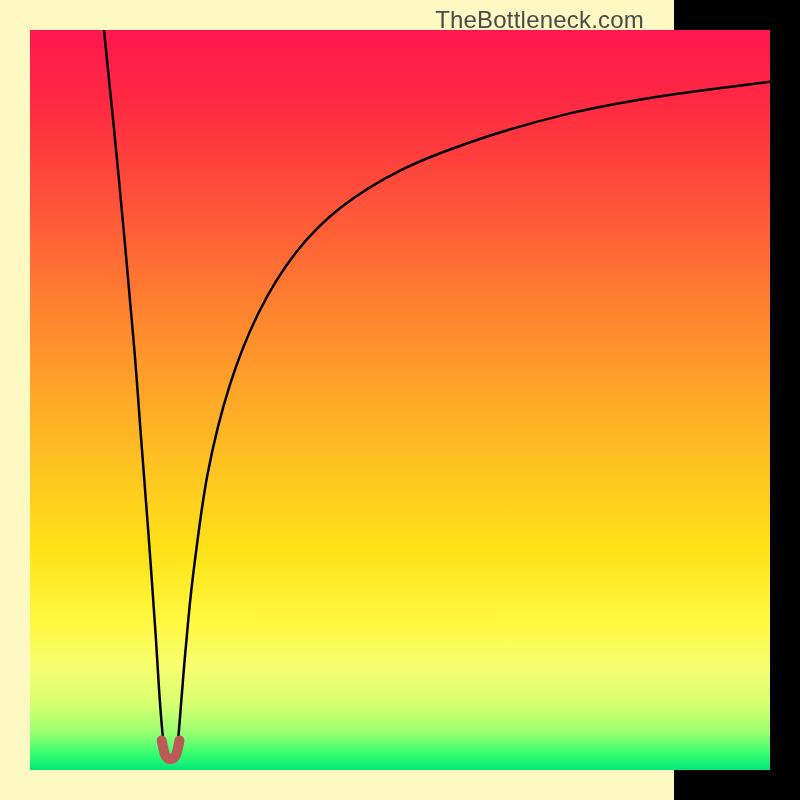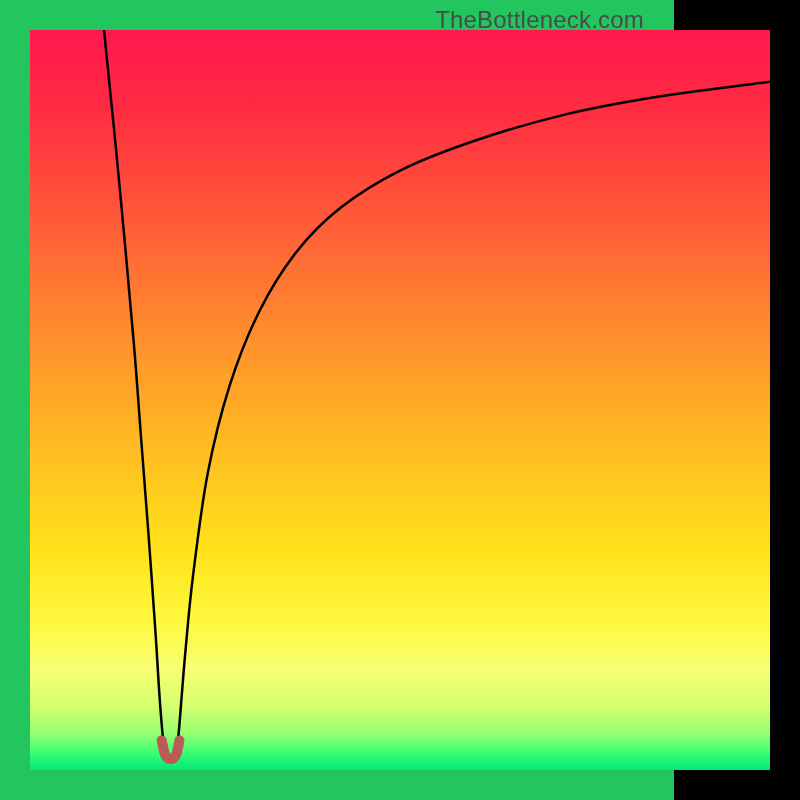--- a/index.html
+++ b/index.html
@@ -6,21 +6,21 @@
     margin: 0;
     padding: 0;
     width: 800px;
     height: 800px;
     background: #000;
     font-family: Arial, Helvetica, sans-serif;
   }
   .outer {
     width: 674px;
     height: 800px;
-    background: #22c55e;
+    background: #fef9c3;
     position: relative;
   }
   .plot {
     position: absolute;
     left: 30px;
     top: 30px;
     width: 740px;
     height: 740px;
   }
   .watermark {

